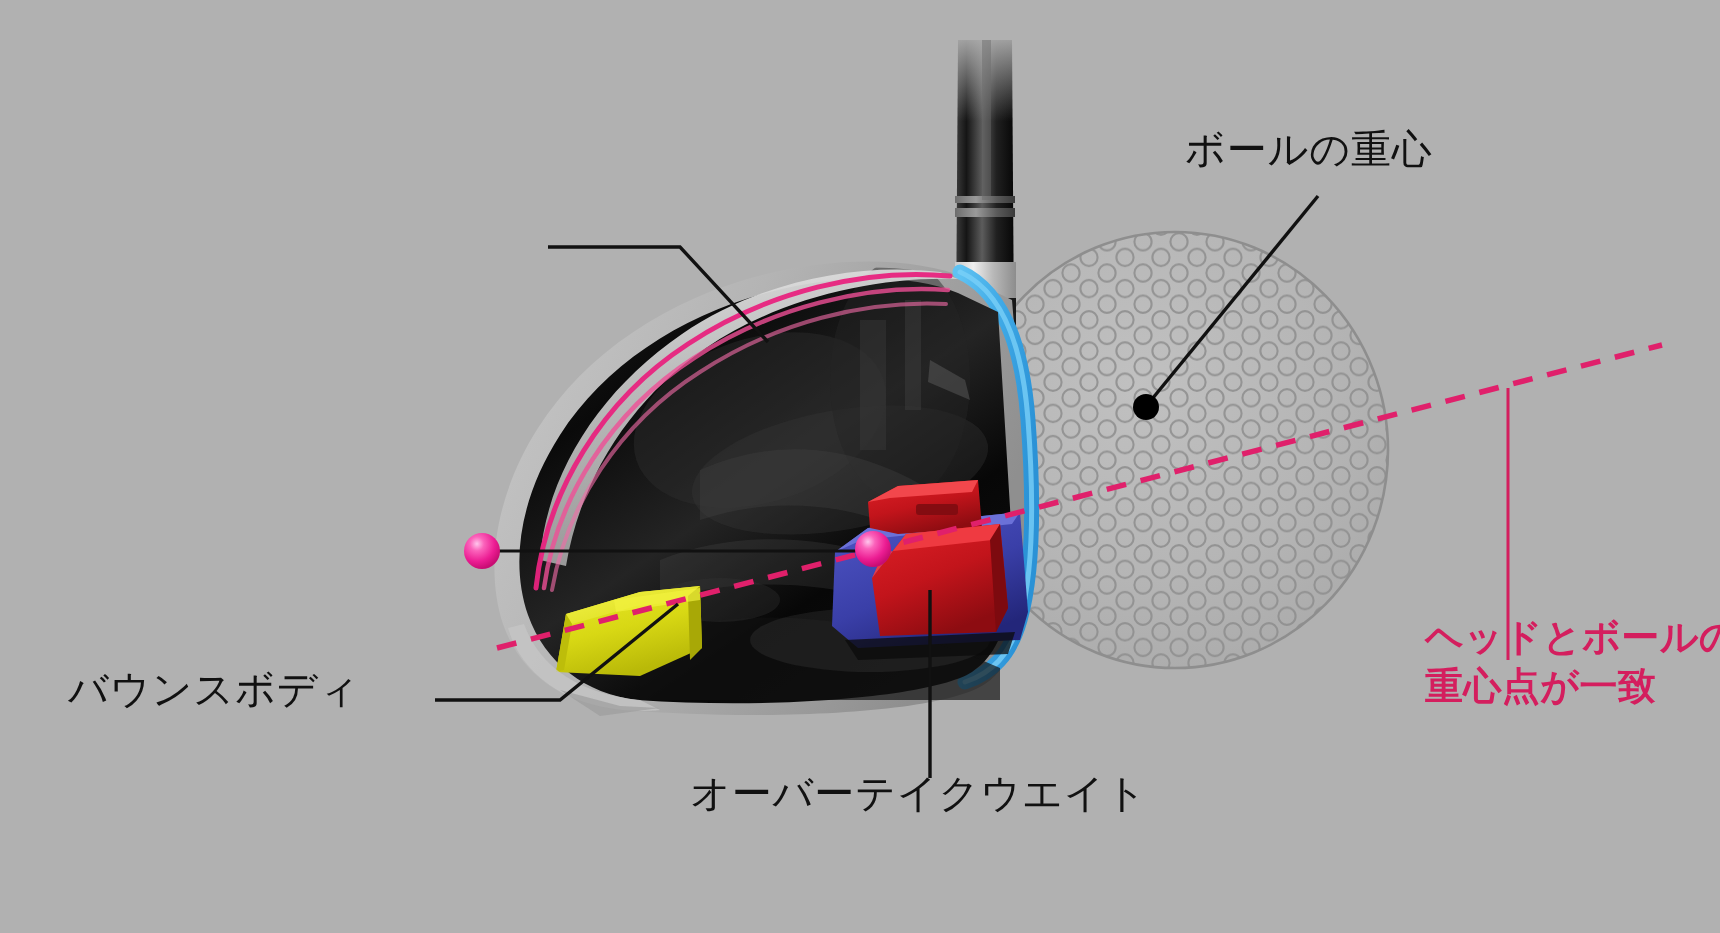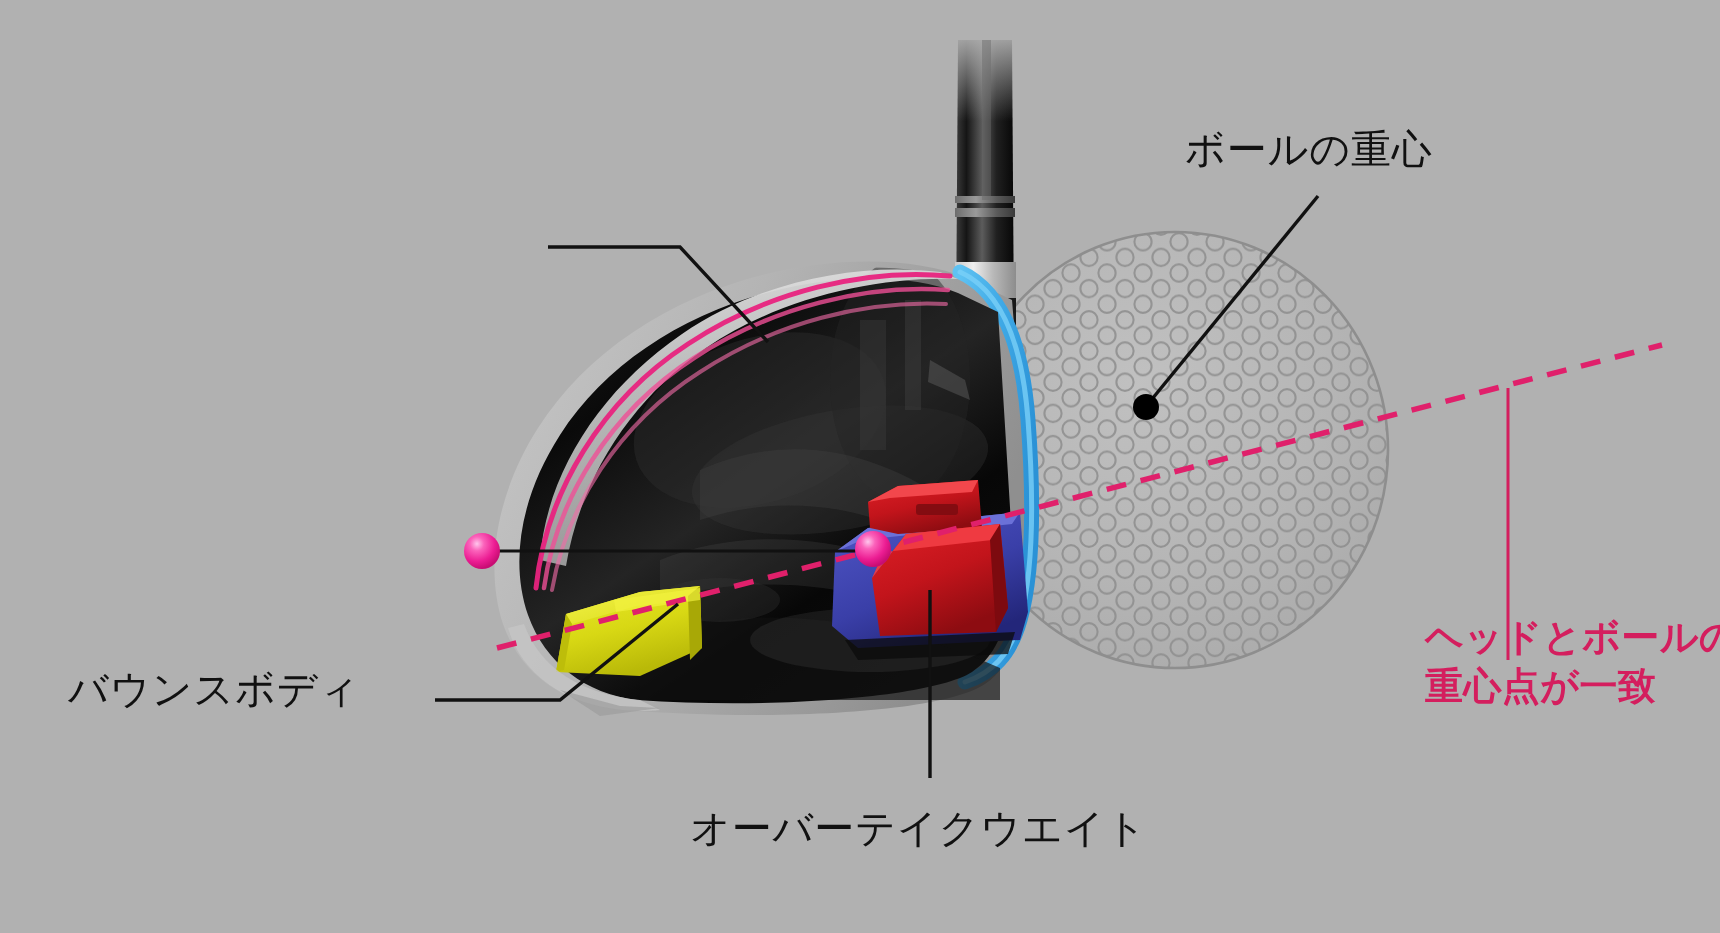--- a/index.html
+++ b/index.html
@@ -37,21 +37,21 @@
     font-family: "Liberation Sans", "DejaVu Sans", sans-serif;
     font-size: 38px;
     font-weight: 700;
     line-height: 1.28;
     letter-spacing: 0.01em;
     white-space: nowrap;
   }
   #lbl-bounce      { left: 220px; top: 220px; }
   #lbl-maxima      { left: 50px;  top: 470px; }
   #lbl-power       { left: 68px;  top: 672px; }
-  #lbl-overtake    { left: 690px; top: 776px; margin-top: 35px; }
+  #lbl-overtake    { left: 690px; top: 776px; }
   #lbl-ball        { left: 1185px; top: 132px; }
   #lbl-match       { left: 1425px; top: 613px; }
 </style>
 </head>
 <body>
 
 <div id="stage">
 
   <svg class="svg-layer" viewBox="0 0 1720 933">
     <defs>

